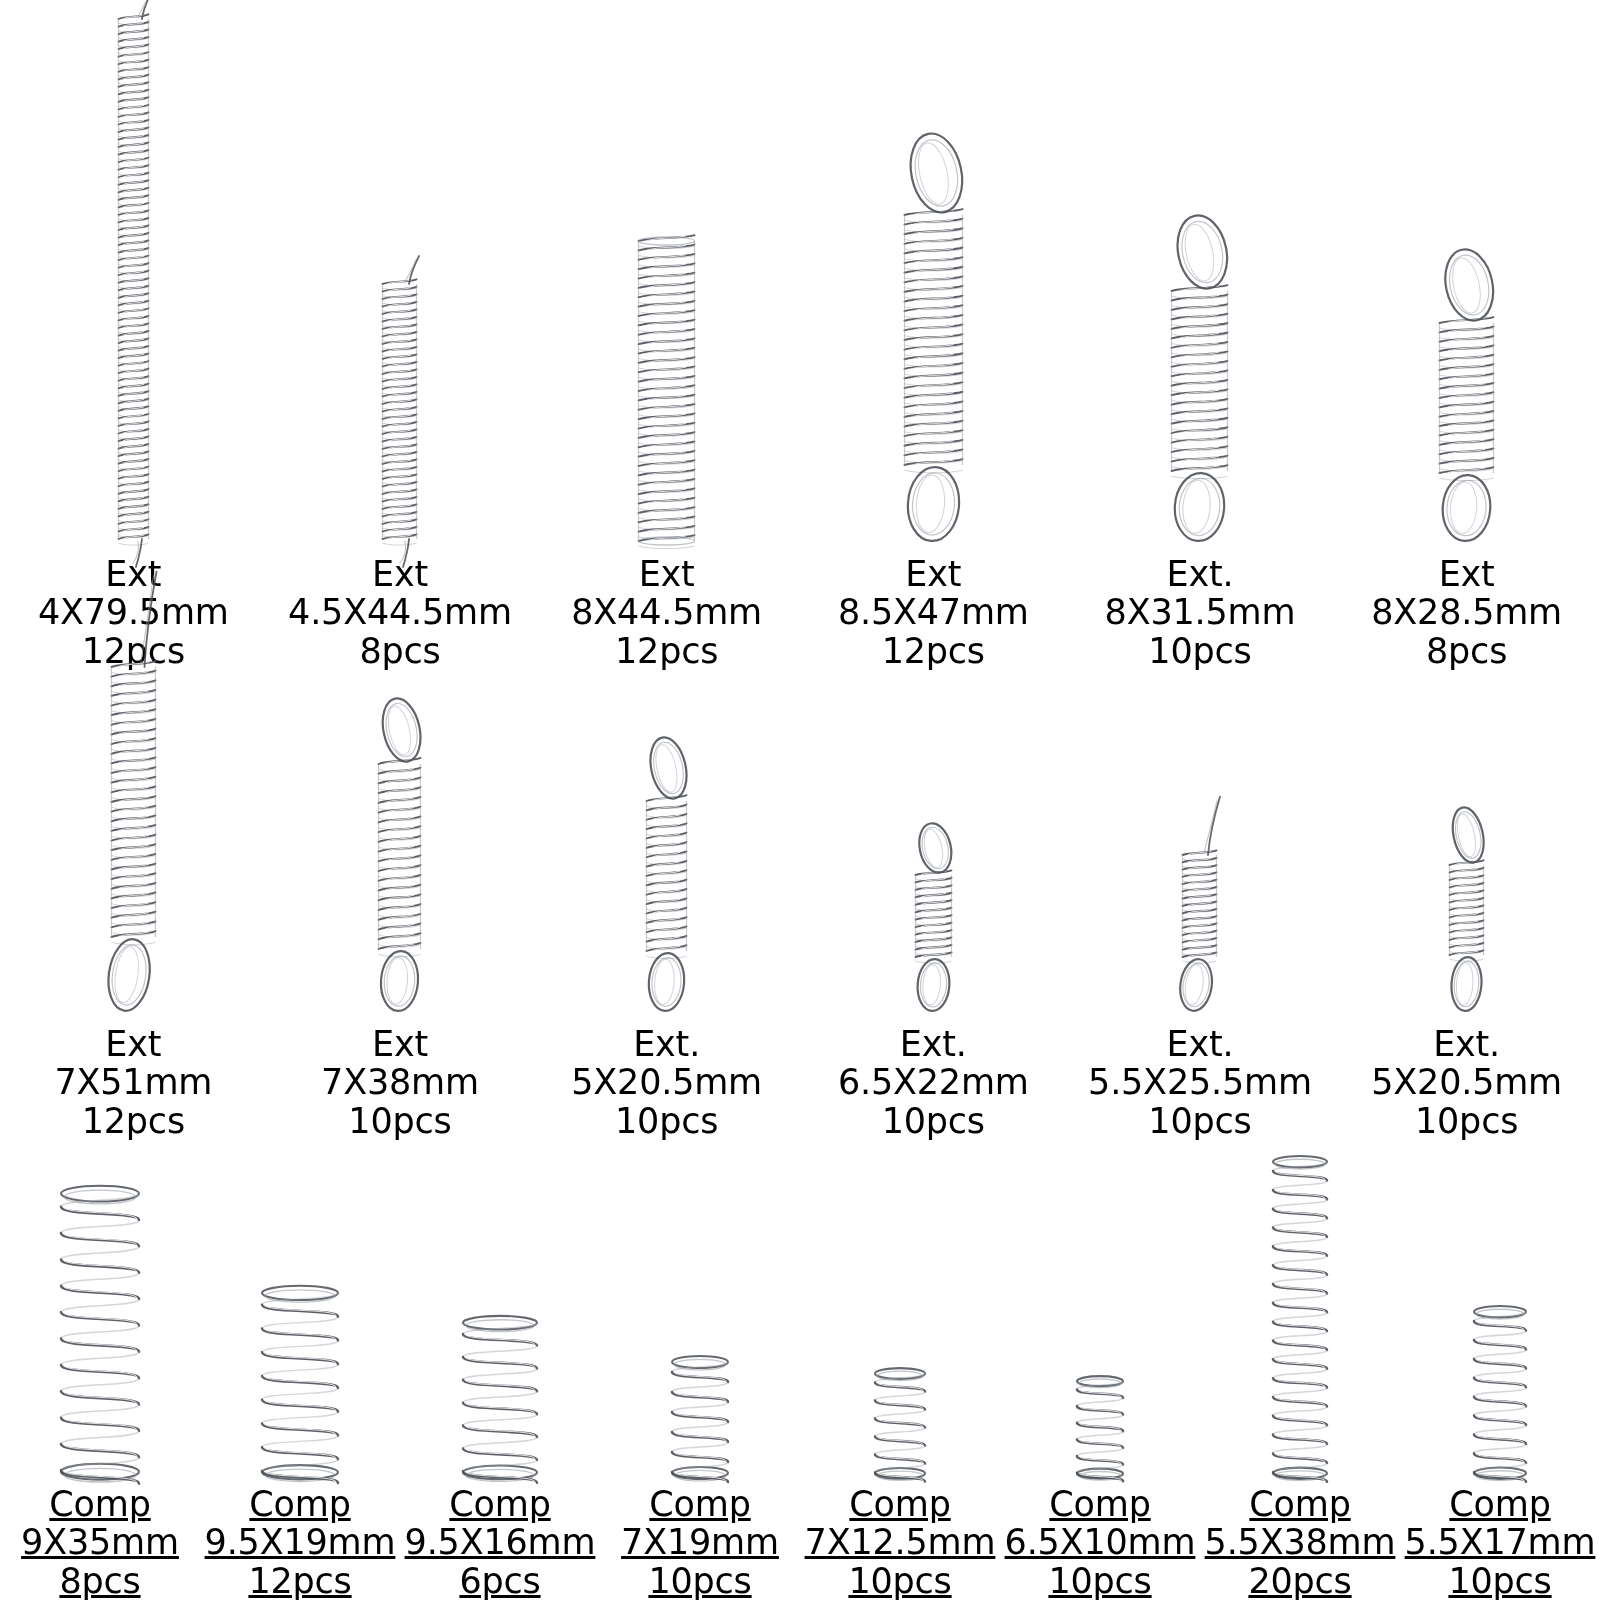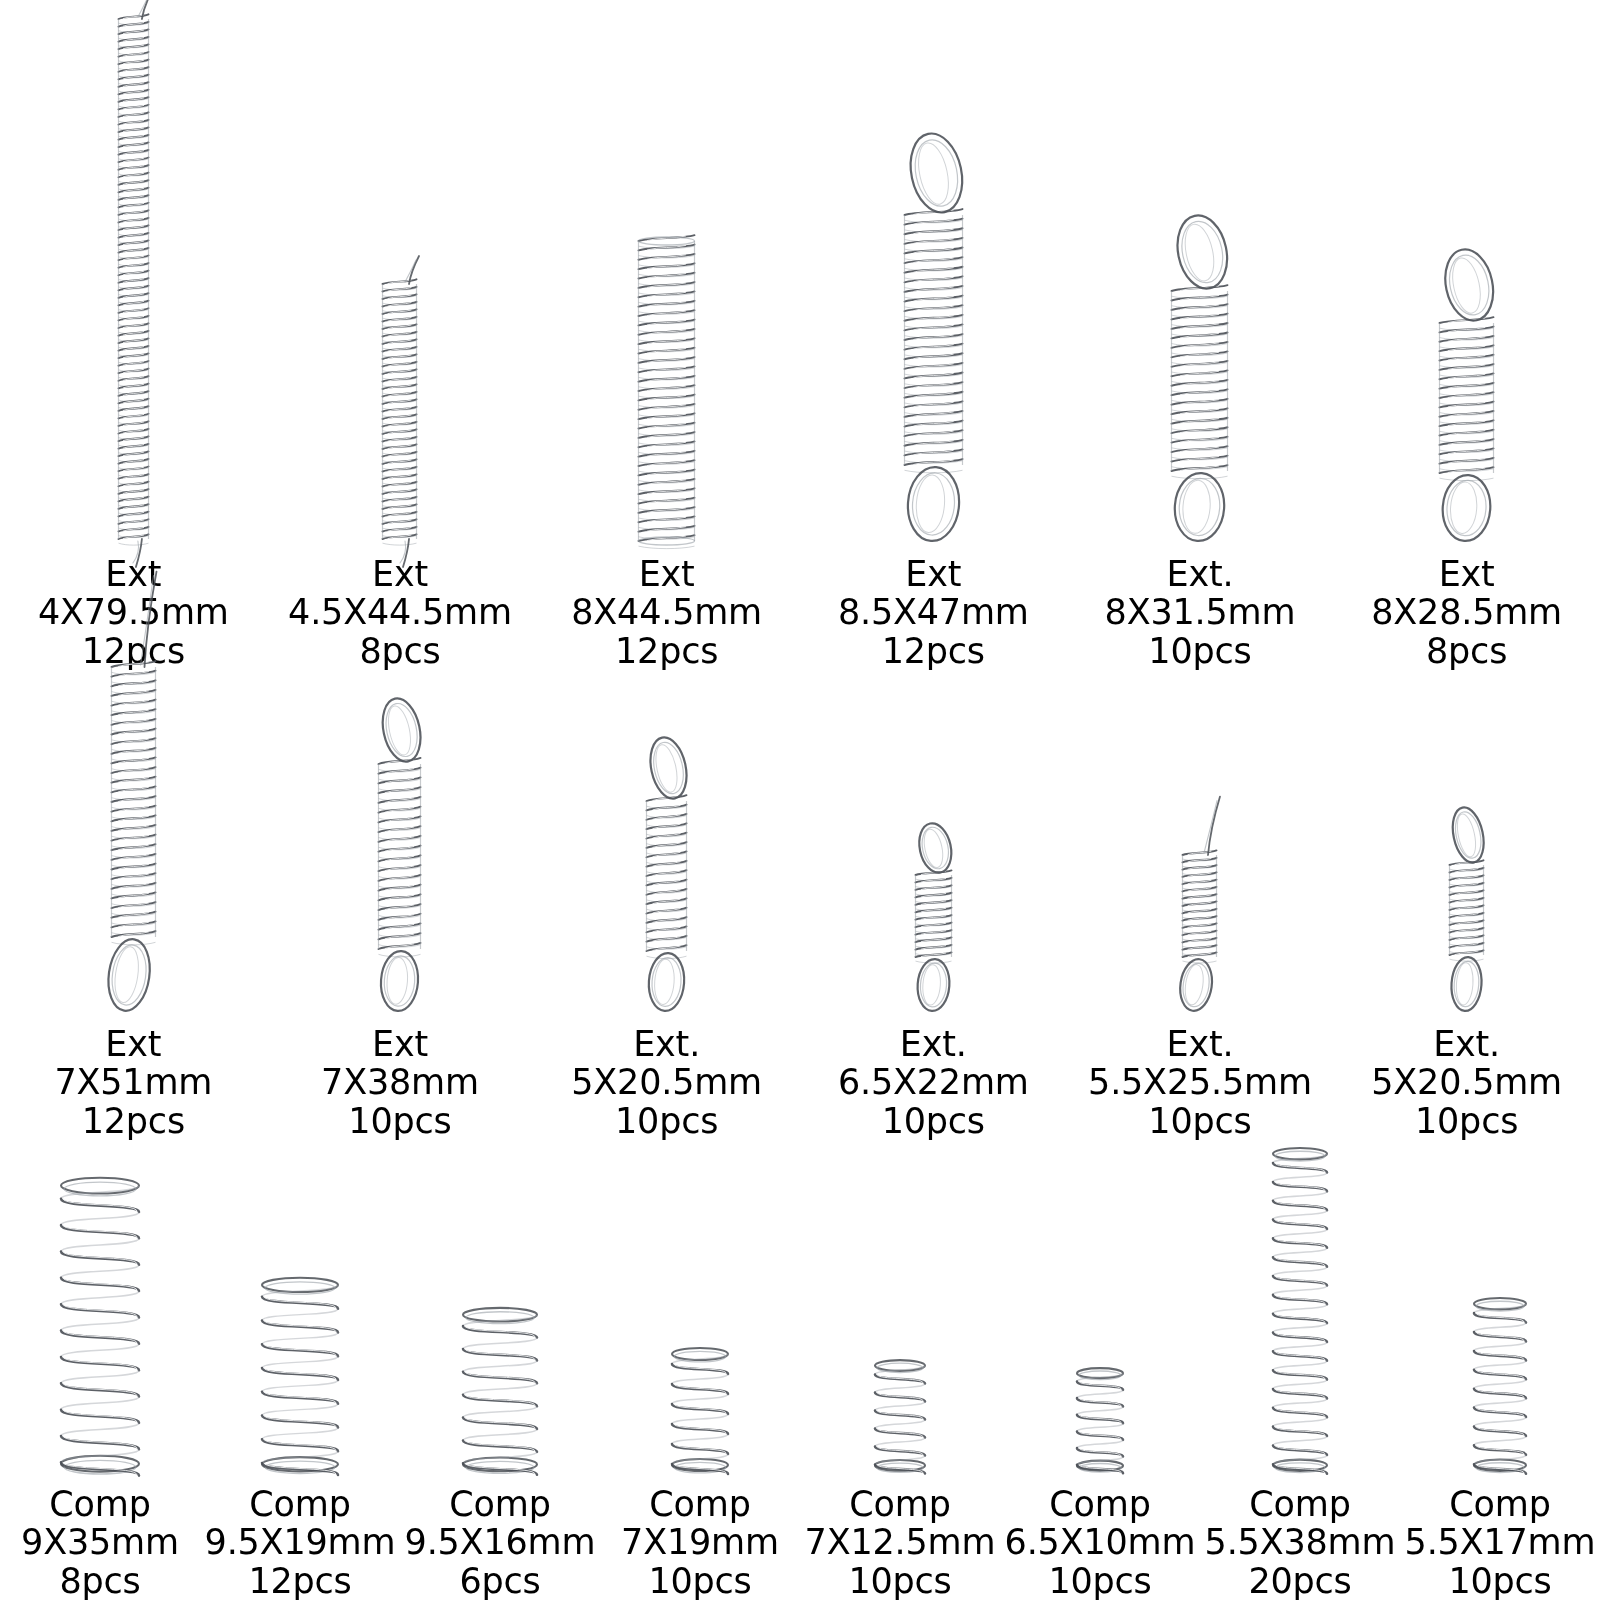--- a/index.html
+++ b/index.html
@@ -58,21 +58,21 @@
 
   #row1 { top: 0; height: 670px; }
   #row2 { top: 672px; height: 468px; }
   #row3 { top: 1140px; height: 460px; }
 
   #row1 .cell, #row2 .cell { height: 100%; }
   #row3 .cell { height: 100%; }
 
   .cap-pad-1 { padding-top: 8px; }
   .cap-pad-2 { padding-top: 8px; }
-  .cap-pad-3 { padding-top: 10px; }
+  .cap-pad-3 { padding-top: 2px; text-decoration: underline; }
 </style>
 </head>
 <body>
 
 <div id="sheet">
 
   <div class="row" id="row1">
       <div class="cell" style="width: 266.667px;">
         <div class="art">
           <svg width="267" height="560" viewBox="0 0 267 560">

